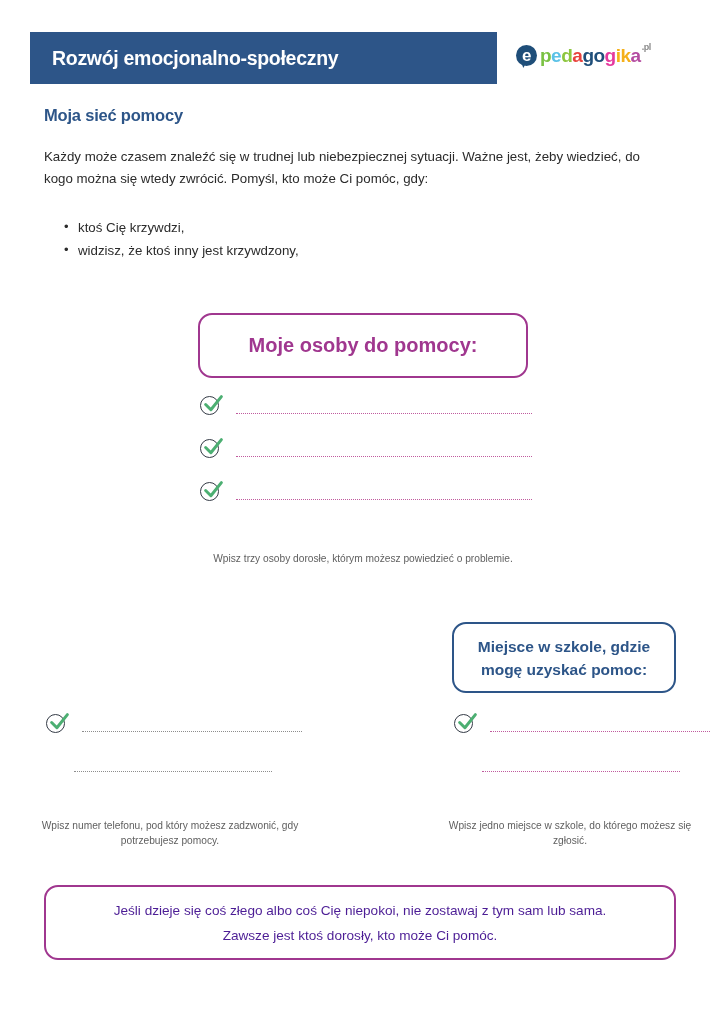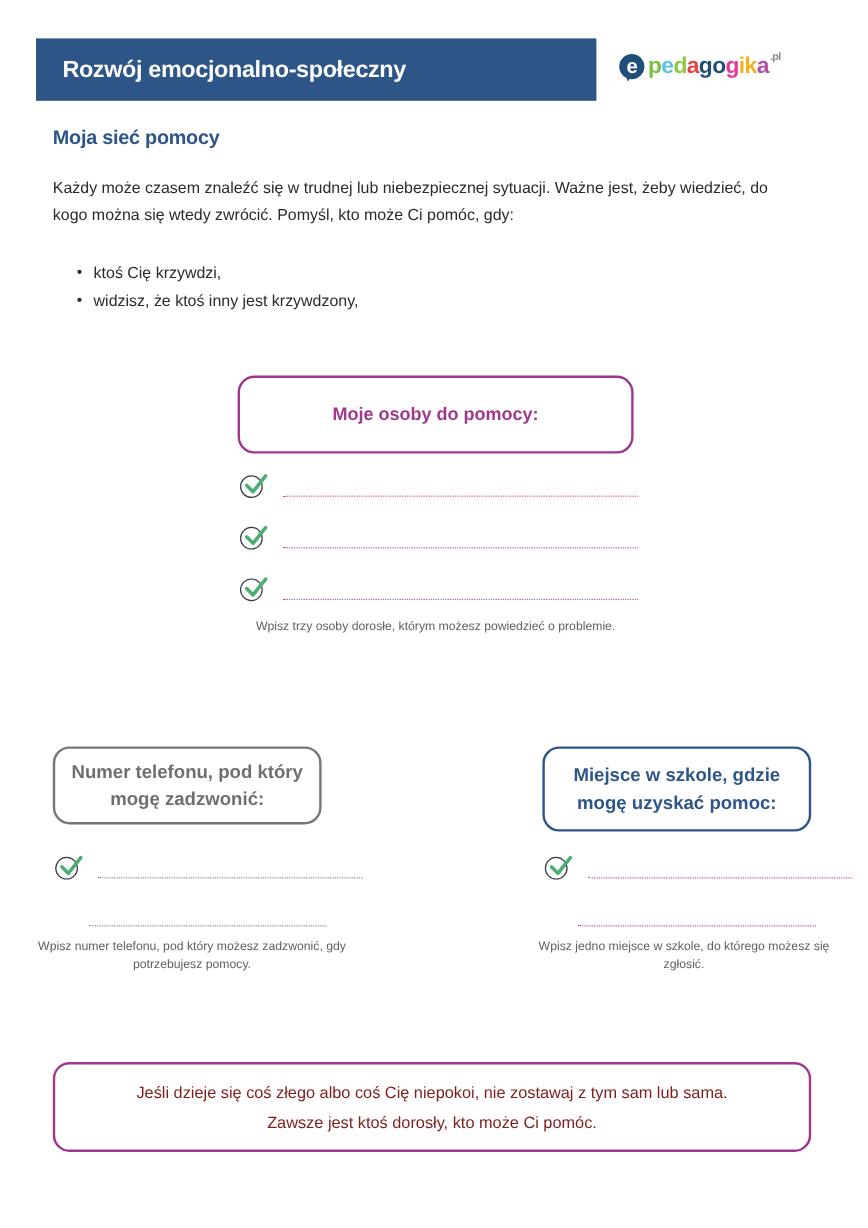--- a/index.html
+++ b/index.html
@@ -159,21 +159,21 @@
     line-height: 23px;
   }
 
   .box-help {
     left: 198px;
     top: 313px;
     width: 330px;
     height: 65px;
     border: 2.6px solid #a0378f;
     color: #a0378f;
-    font-size: 15px;
+    font-size: 20px;
   }
 
   .box-phone {
     left: 44px;
     top: 622px;
     width: 224px;
     height: 65px;
     border: 2.6px solid #777777;
     color: #6f6f6f;
     font-size: 15.5px;
@@ -190,21 +190,21 @@
     font-size: 15.5px;
     padding: 0 10px;
   }
 
   .box-footer {
     left: 44px;
     top: 885px;
     width: 632px;
     height: 75px;
     border: 2.6px solid #a0378f;
-    color: #7f1d1d;
+    color: #4c1d95;
     font-size: 13.6px;
     font-weight: normal;
     line-height: 25px;
     padding: 0 46px;
     align-items: center;
   }
 
   
   .check-icon {
     position: relative;
@@ -258,39 +258,40 @@
   .row-main-1 .dotline,
   .row-main-2 .dotline,
   .row-main-3 .dotline { width: 296px; margin-left: 14px; }
 
   .caption {
     position: absolute;
     text-align: center;
     color: #5f5f5f;
     font-size: 10.2px;
     line-height: 15px;
+    margin-top: 36px;
   }
 
   .caption-main {
     left: 198px;
     top: 515px;
     width: 330px;
   }
 
   
   .row-phone { left: 46px; top: 714px; }
   .row-phone .dotline { width: 220px; margin-left: 14px; }
   .line-phone-2 {
     left: 74px;
     top: 771px;
     width: 198px;
     border-bottom-color: #8d8d8d;
   }
   .caption-phone {
-    left: 30px;
+    left: 40px;
     top: 782px;
     width: 260px;
   }
 
   
   .row-school { left: 454px; top: 714px; }
   .row-school .dotline { width: 220px; margin-left: 14px; }
   .line-school-2 {
     left: 482px;
     top: 771px;
@@ -361,23 +362,20 @@
       <span class="ring"></span>
       <svg viewBox="0 0 24 24">
           <path d="M3 12 L9 18 L21 3" fill="none" stroke="#4caf72" stroke-width="3.4" stroke-linecap="round" stroke-linejoin="round"></path>
         </svg>
     </span>
     <span class="dotline dot-pink"></span>
   </div>
 
   <div class="caption caption-main">Wpisz trzy osoby dorosłe, którym możesz powiedzieć o problemie.</div>
 
-  <div class="label-box box-phone">
-    <span>Numer telefonu, pod który mogę zadzwonić:</span>
-  </div>
 
   <div class="fill-row row-phone">
     <span class="check-icon">
       <span class="ring"></span>
       <svg viewBox="0 0 24 24">
           <path d="M3 12 L9 18 L21 3" fill="none" stroke="#4caf72" stroke-width="3.4" stroke-linecap="round" stroke-linejoin="round"></path>
         </svg>
     </span>
     <span class="dotline dot-gray"></span>
   </div>

